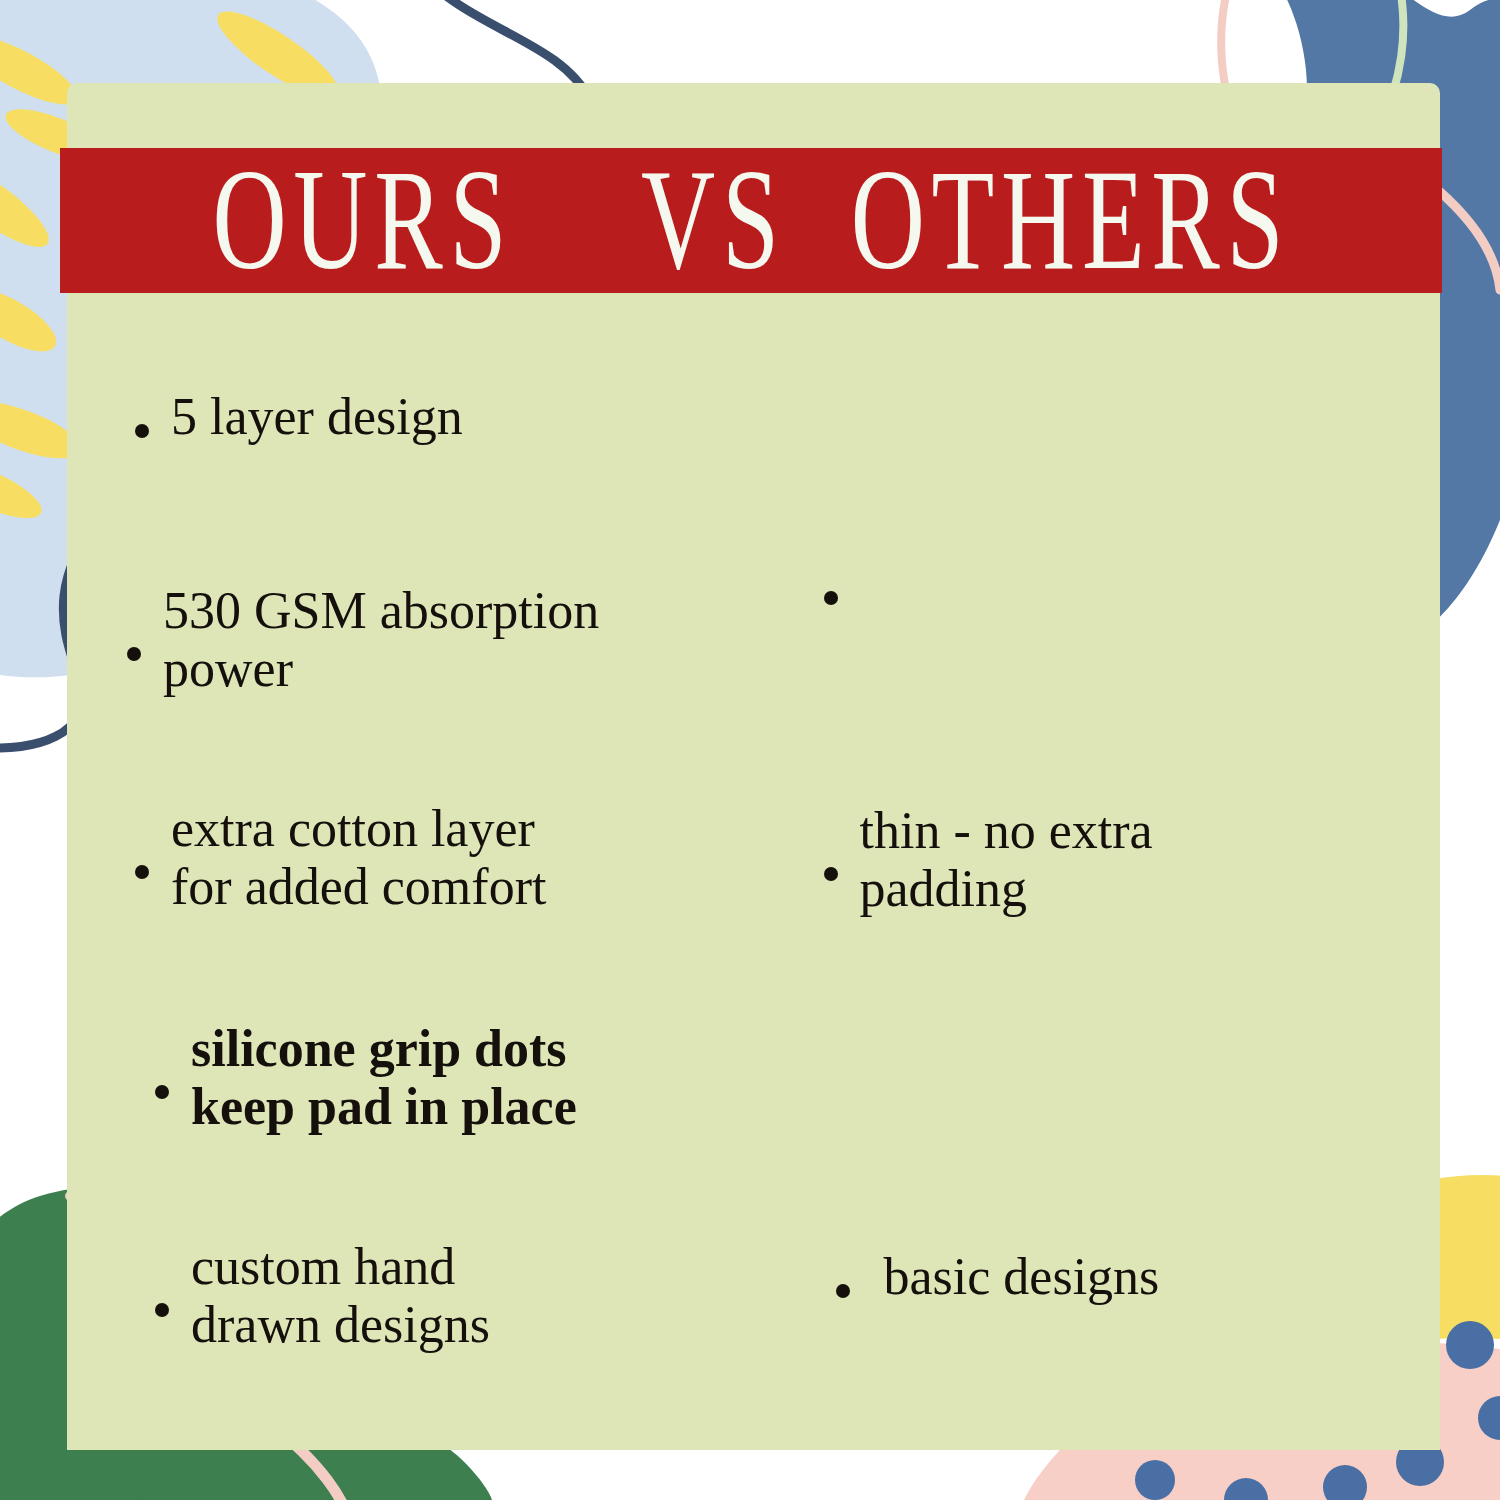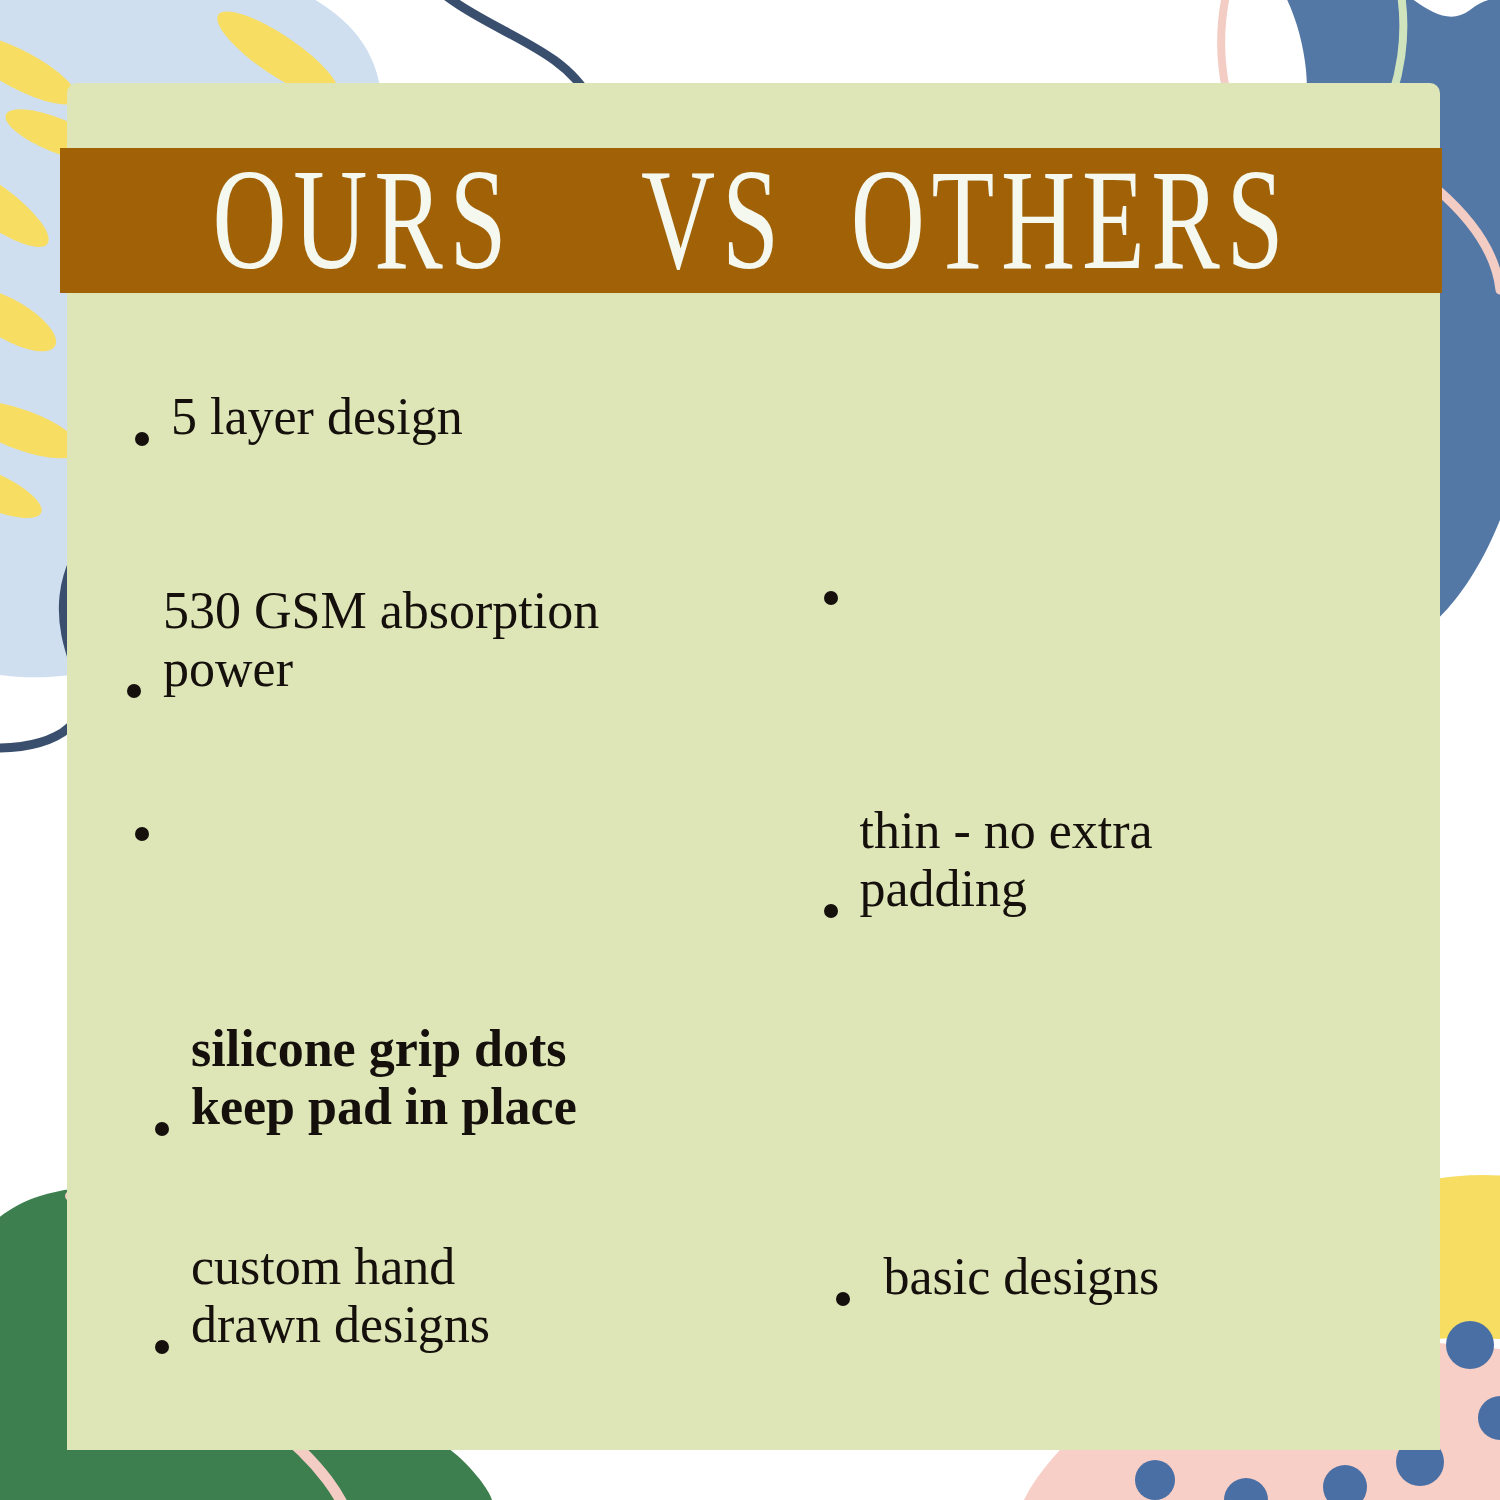--- a/index.html
+++ b/index.html
@@ -44,21 +44,21 @@
     z-index: 2;
   }
 
   
   #header-band {
     position: absolute;
     left: 60px;
     top: 148px;
     width: 1382px;
     height: 145px;
-    background: #a16207;
+    background: #b91c1c;
     z-index: 3;
     display: flex;
     align-items: center;
     justify-content: center;
   }
   #header-title {
     color: #f4f8ef;
     font-family: "Liberation Serif", "DejaVu Serif", serif;
     font-size: 107px;
     font-weight: 400;
@@ -85,21 +85,21 @@
     position: relative;
     height: 100%;
     pointer-events: auto;
   }
   #column-ours  { width: 50%; }
   #column-others{ width: 50%; }
 
   .bullet-item {
     position: absolute;
     display: flex;
-    align-items: flex-end;
+    align-items: center;
     color: #15100c;
     font-family: "Liberation Serif", "DejaVu Serif", serif;
     font-size: 52px;
     line-height: 1.12;
     font-weight: 400;
     white-space: pre-line;
   }
   .bullet-dot {
     flex: 0 0 auto;
     width: 14px;
@@ -217,20 +217,22 @@
       </div>
 
       <div class="bullet-item" id="ours-item-1">
         <span class="bullet-dot"></span>
         <span class="bullet-text">530 GSM absorption
 power</span>
       </div>
 
       <div class="bullet-item" id="ours-item-2">
         <span class="bullet-dot"></span>
+        <span class="bullet-text">extra cotton layer
+for added comfort</span>
       </div>
 
       <div class="bullet-item" id="ours-item-3">
         <span class="bullet-dot"></span>
         <span class="bullet-text">silicone grip dots
 keep pad in place</span>
       </div>
 
       <div class="bullet-item" id="ours-item-4">
         <span class="bullet-dot"></span>

